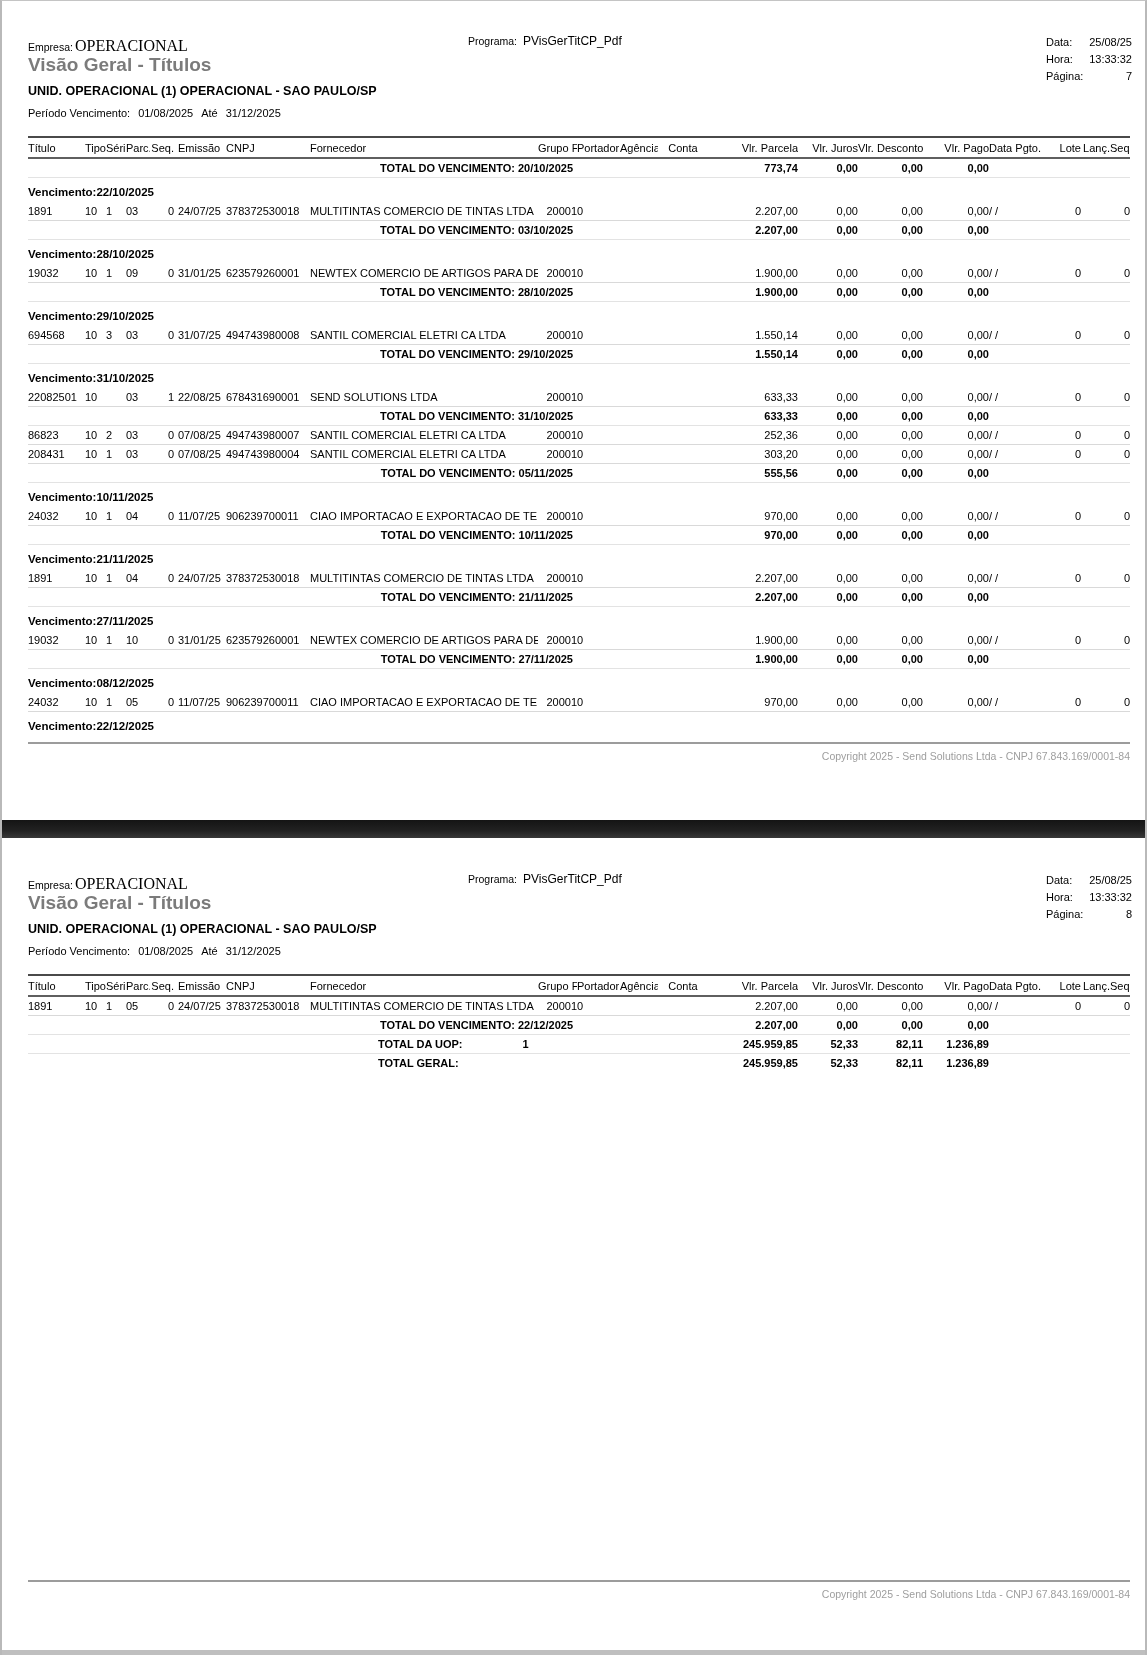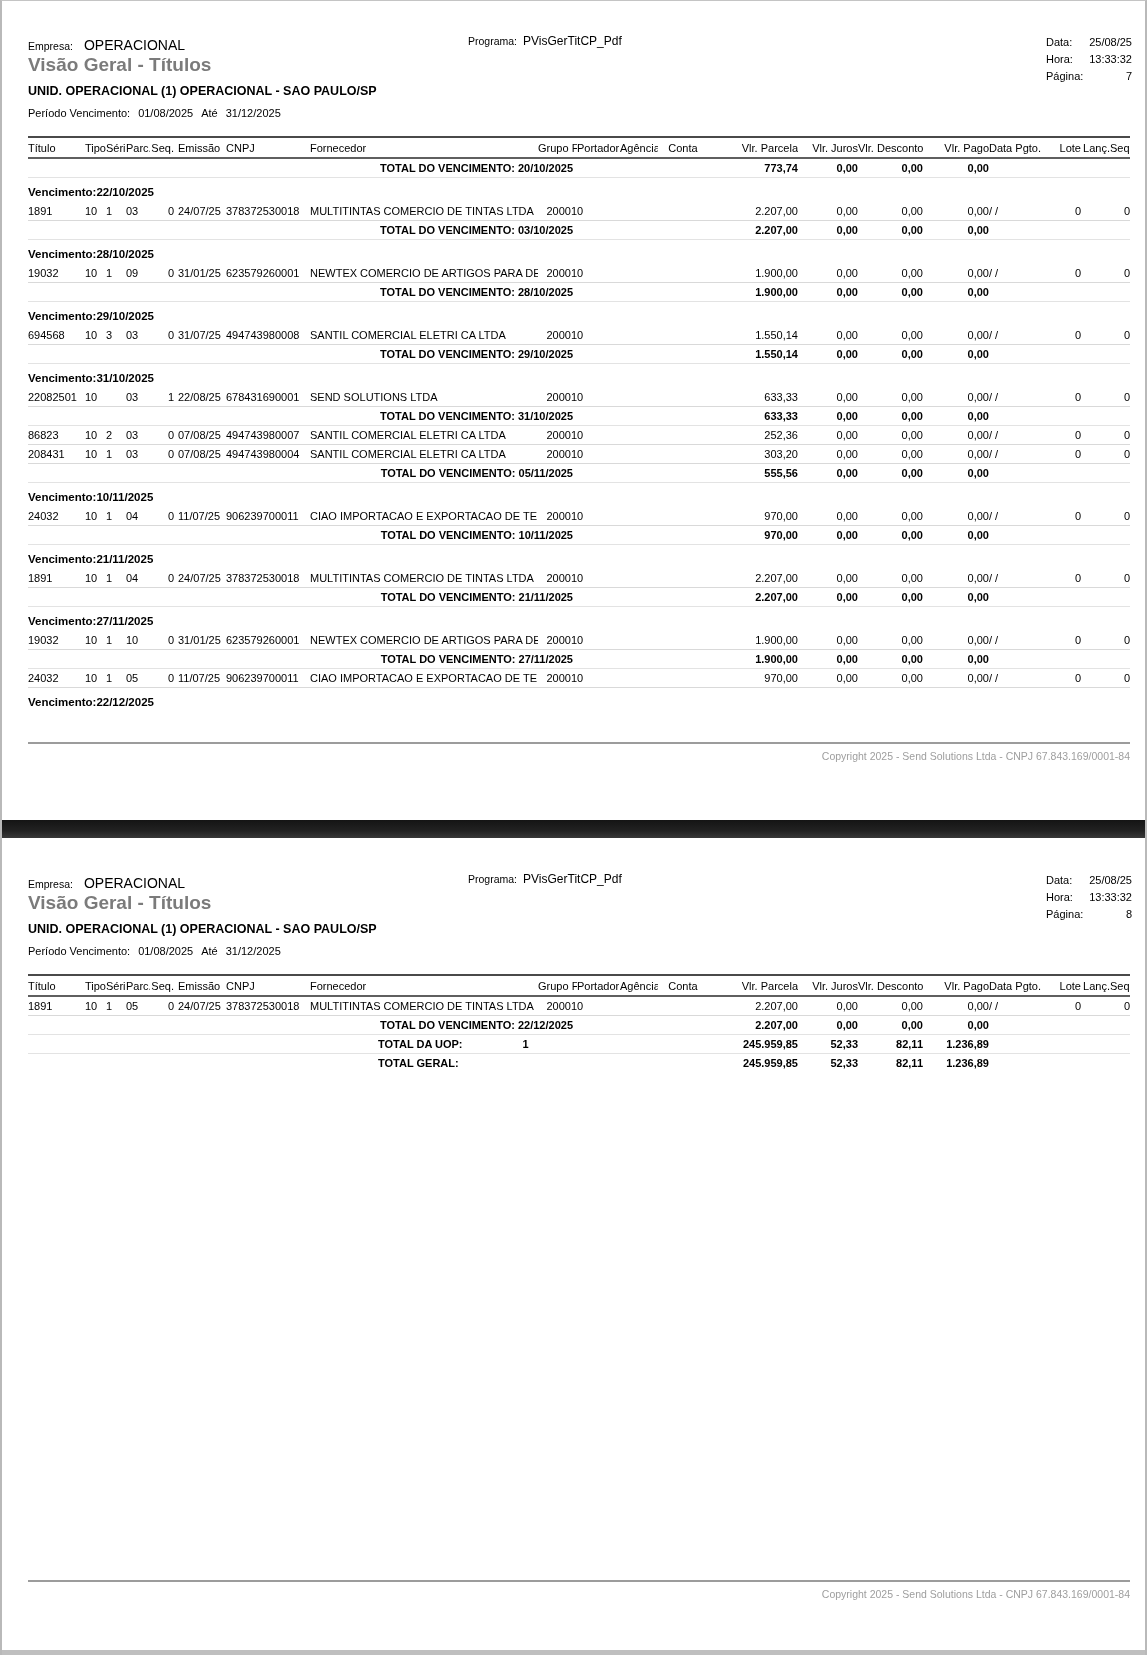--- a/index.html
+++ b/index.html
@@ -13,21 +13,21 @@
     pointer-events:none;z-index:50;}
   .sheet{position:absolute;left:0;width:1147px;background:#ffffff;overflow:hidden;}
   .sheet1{top:0;height:820px;}
   .sheet2{top:838px;height:812px;}
   .page-separator{position:absolute;top:820px;left:0;width:1147px;height:18px;
     background:linear-gradient(180deg,#141414 0%,#222222 60%,#383838 100%);}
   .bottom-strip{position:absolute;top:1650px;left:0;width:1147px;height:5px;background:#bfbfbf;}
 
   
   .hdr-empresa{position:absolute;left:28px;top:37px;font-size:10.5px;white-space:nowrap;}
-  .hdr-empresa .val{font-size:14px;margin-left:11px;}
+  .hdr-empresa .val{font-size:16px;margin-left:2px;font-family:Liberation Serif, serif;}
   .report-title{position:absolute;left:28px;top:54px;font-size:19px;font-weight:bold;color:#7b7b7b;white-space:nowrap;}
   .hdr-unid{position:absolute;left:28px;top:84px;font-size:12.5px;font-weight:bold;white-space:nowrap;}
   .hdr-periodo{position:absolute;left:28px;top:107px;font-size:11px;white-space:nowrap;}
   .hdr-periodo span{margin-right:8px;}
   .hdr-programa{position:absolute;left:468px;top:34px;font-size:10.5px;white-space:nowrap;}
   .hdr-programa .val{font-size:12px;margin-left:6px;}
   .hdr-meta{position:absolute;left:1046px;top:34px;width:86px;font-size:11px;}
   .hdr-meta .mrow{display:flex;justify-content:space-between;height:17px;line-height:17px;white-space:nowrap;}
 
   
@@ -446,20 +446,23 @@
           <tr class="total">
             <td colspan="7"></td>
             <td class="t-label-r" colspan="2">TOTAL DO VENCIMENTO: 27/11/2025</td>
             <td colspan="3"></td>
             <td class="c12">1.900,00</td>
             <td class="c13">0,00</td>
             <td class="c14">0,00</td>
             <td class="c15">0,00</td>
             <td colspan="4"></td>
           </tr>
+          <tr class="group">
+            <td class="group-label" colspan="20">Vencimento:08/12/2025</td>
+          </tr>
           <tr class="row">
             <td class="c0">24032</td>
             <td class="c1">10</td>
             <td class="c2">1</td>
             <td class="c3">05</td>
             <td class="c4">0</td>
             <td class="c5">11/07/25</td>
             <td class="c6">906239700011</td>
             <td class="c7">CIAO IMPORTACAO E EXPORTACAO DE TE</td>
             <td class="c8">20001</td>

